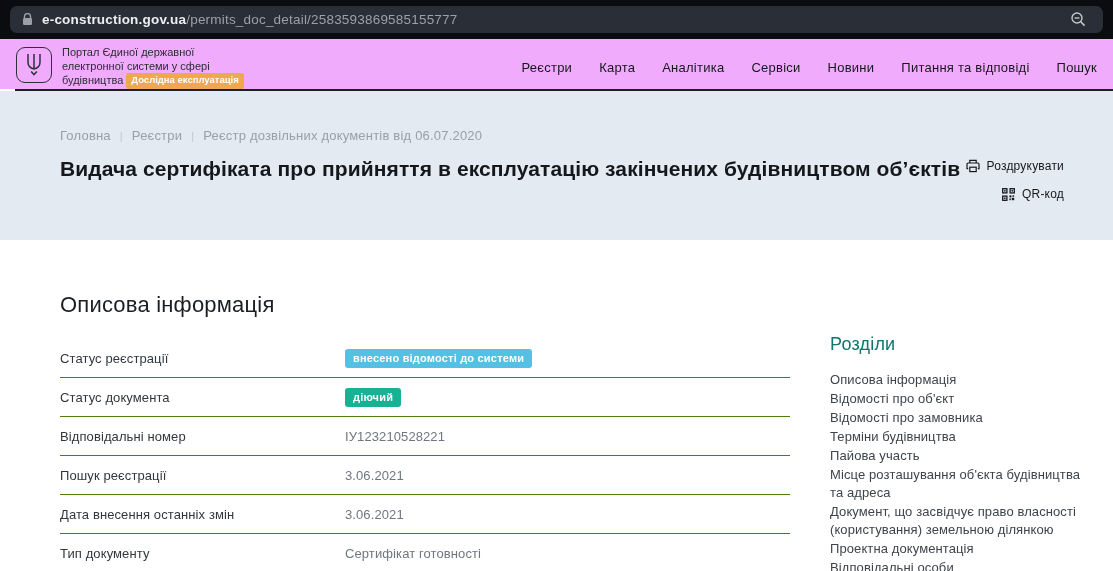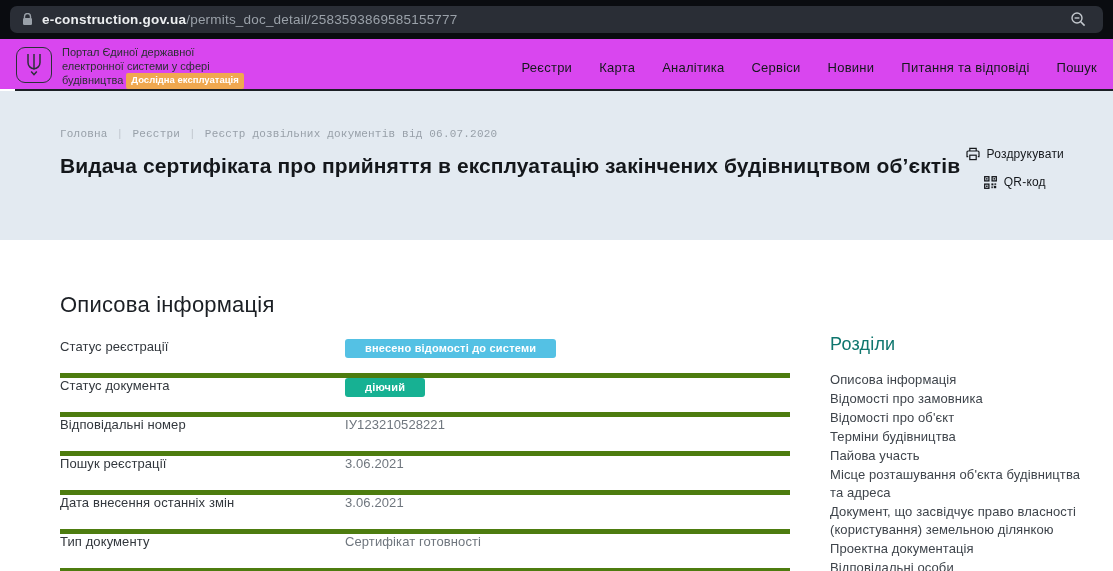--- a/index.html
+++ b/index.html
@@ -10,47 +10,47 @@
   
   .topbar { height:39px; background:#0a0c10; display:flex; align-items:center; padding:0 10px; }
   .addressbar { flex:1; height:27px; background:#2a2e36; border-radius:7px; display:flex; align-items:center; padding:0 12px; gap:9px; }
   .lock-icon { flex:0 0 auto; display:flex; }
   .url { font-size:13.5px; letter-spacing:.2px; white-space:nowrap; }
   .url-domain { color:#eceef0; font-weight:700; }
   .url-path { color:#9aa1a9; font-weight:400; }
   .zoomout { margin-left:auto; display:flex; align-items:center; padding-right:4px; }
 
   
-  .siteheader { height:50px; background:#d946ef; display:flex; align-items:center; padding:7px 14px 0 16px; }
+  .siteheader { height:50px; background:#f0abfc; display:flex; align-items:center; padding:7px 14px 0 16px; }
   .logo-wrap { display:flex; align-items:flex-start; gap:10px; cursor:pointer; }
   .logo-box { width:36px; height:36px; border:1.6px solid #2c3138; border-radius:9px; display:flex; align-items:center; justify-content:center; margin-top:1px; }
   .logo-text { font-size:11px; line-height:1.22; color:#2a2e33; font-weight:400; }
   .beta-badge { display:inline-block; background:#f0a84f; color:#fff; font-size:9.5px; font-weight:700; padding:1px 5px 3px; border-radius:2px; margin-left:3px; vertical-align:1px; }
   .nav { margin-left:auto; display:flex; align-items:center; gap:27px; padding-right:2px; }
   .nav-item { font-size:13px; color:#15181c; letter-spacing:.25px; cursor:pointer; white-space:nowrap; }
   .header-rule { border-bottom:2px solid #1c2026; margin-left:15px; }
 
   
   .hero { background:#e3eaf1; height:149px; position:relative; padding:37px 50px 0 60px; }
-  .breadcrumb { display:flex; align-items:flex-start; font-size:11px; color:#98a0a9; letter-spacing:.2px;font-family:Liberation Mono, monospace; }
+  .breadcrumb { display:flex; align-items:flex-start; font-size:13px; color:#98a0a9; letter-spacing:.2px; }
   .crumb { cursor:pointer; }
   .crumb + .crumb::before { content:"|"; color:#c0c6cd; margin:0 9px; font-size:11px; }
   .hero-title { margin-top:12px; max-width:920px; font-size:21px; line-height:1.33; font-weight:700; color:#14171b; letter-spacing:.1px; }
-  .hero-actions { position:absolute; top:56px; right:49px; display:flex; flex-direction:column; align-items:center; gap:14px; }
+  .hero-actions { position:absolute; top:68px; right:49px; display:flex; flex-direction:column; align-items:flex-end; gap:14px; }
   .action-btn { display:flex; align-items:center; gap:7px; cursor:pointer; }
   .action-label { font-size:12px; color:#15181c; letter-spacing:.2px; }
 
   
   .content { display:flex; padding:52px 30px 0 60px; background:#fff; }
   .fields-col { width:730px; flex:0 0 auto; }
   .section-title { font-size:22px; font-weight:500; color:#1b1f24; letter-spacing:.2px; margin-bottom:21px; }
-  .field-row { display:flex; height:39px; border-bottom:5px solid #4d7c0f; }
+  .field-row { display:flex; align-items:center; height:39px; border-bottom:1px solid #4d7c0f; }
   .field-label { width:285px; flex:0 0 auto; font-size:13px; color:#32373d; letter-spacing:.1px; }
   .field-value { font-size:13px; color:#6f767e; letter-spacing:.1px; }
-  .badge { display:inline-block; font-size:11px; font-weight:700; color:#fff; padding:3px 20px 4px; border-radius:3px; letter-spacing:.2px; }
+  .badge { display:inline-block; font-size:11px; font-weight:700; color:#fff; padding:3px 8px 4px; border-radius:3px; letter-spacing:.2px; }
   .badge-blue { background:#54c1e4; }
   .badge-green { background:#17b193; }
 
   
   .sidebar { margin-left:40px; flex:1; padding-top:42px; max-width:255px; }
   .sidebar-title { font-size:18px; font-weight:500; color:#0f766e; margin-bottom:16px; letter-spacing:.2px; }
   .sidebar-item { font-size:13px; line-height:18px; color:#3e444b; letter-spacing:.1px; margin-bottom:1px; cursor:pointer; }
 
   svg { display:block; }
 </style>
@@ -177,22 +177,22 @@
       </div>
       <div class="field-row">
         <span class="field-label">Тип документу</span>
         <span class="field-value">Сертифікат готовності</span>
       </div>
     </div>
 
     <div class="sidebar">
       <h3 class="sidebar-title">Розділи</h3>
       <div class="sidebar-item">Описова інформація</div>
+      <div class="sidebar-item">Відомості про об'єкт</div>
       <div class="sidebar-item">Відомості про замовника</div>
-      <div class="sidebar-item">Відомості про об'єкт</div>
       <div class="sidebar-item">Терміни будівництва</div>
       <div class="sidebar-item">Пайова участь</div>
       <div class="sidebar-item">Місце розташування об'єкта будівництва та адреса</div>
       <div class="sidebar-item">Документ, що засвідчує право власності (користування) земельною ділянкою</div>
       <div class="sidebar-item">Проектна документація</div>
       <div class="sidebar-item">Відповідальні особи</div>
 
     </div>
   </div>
 

